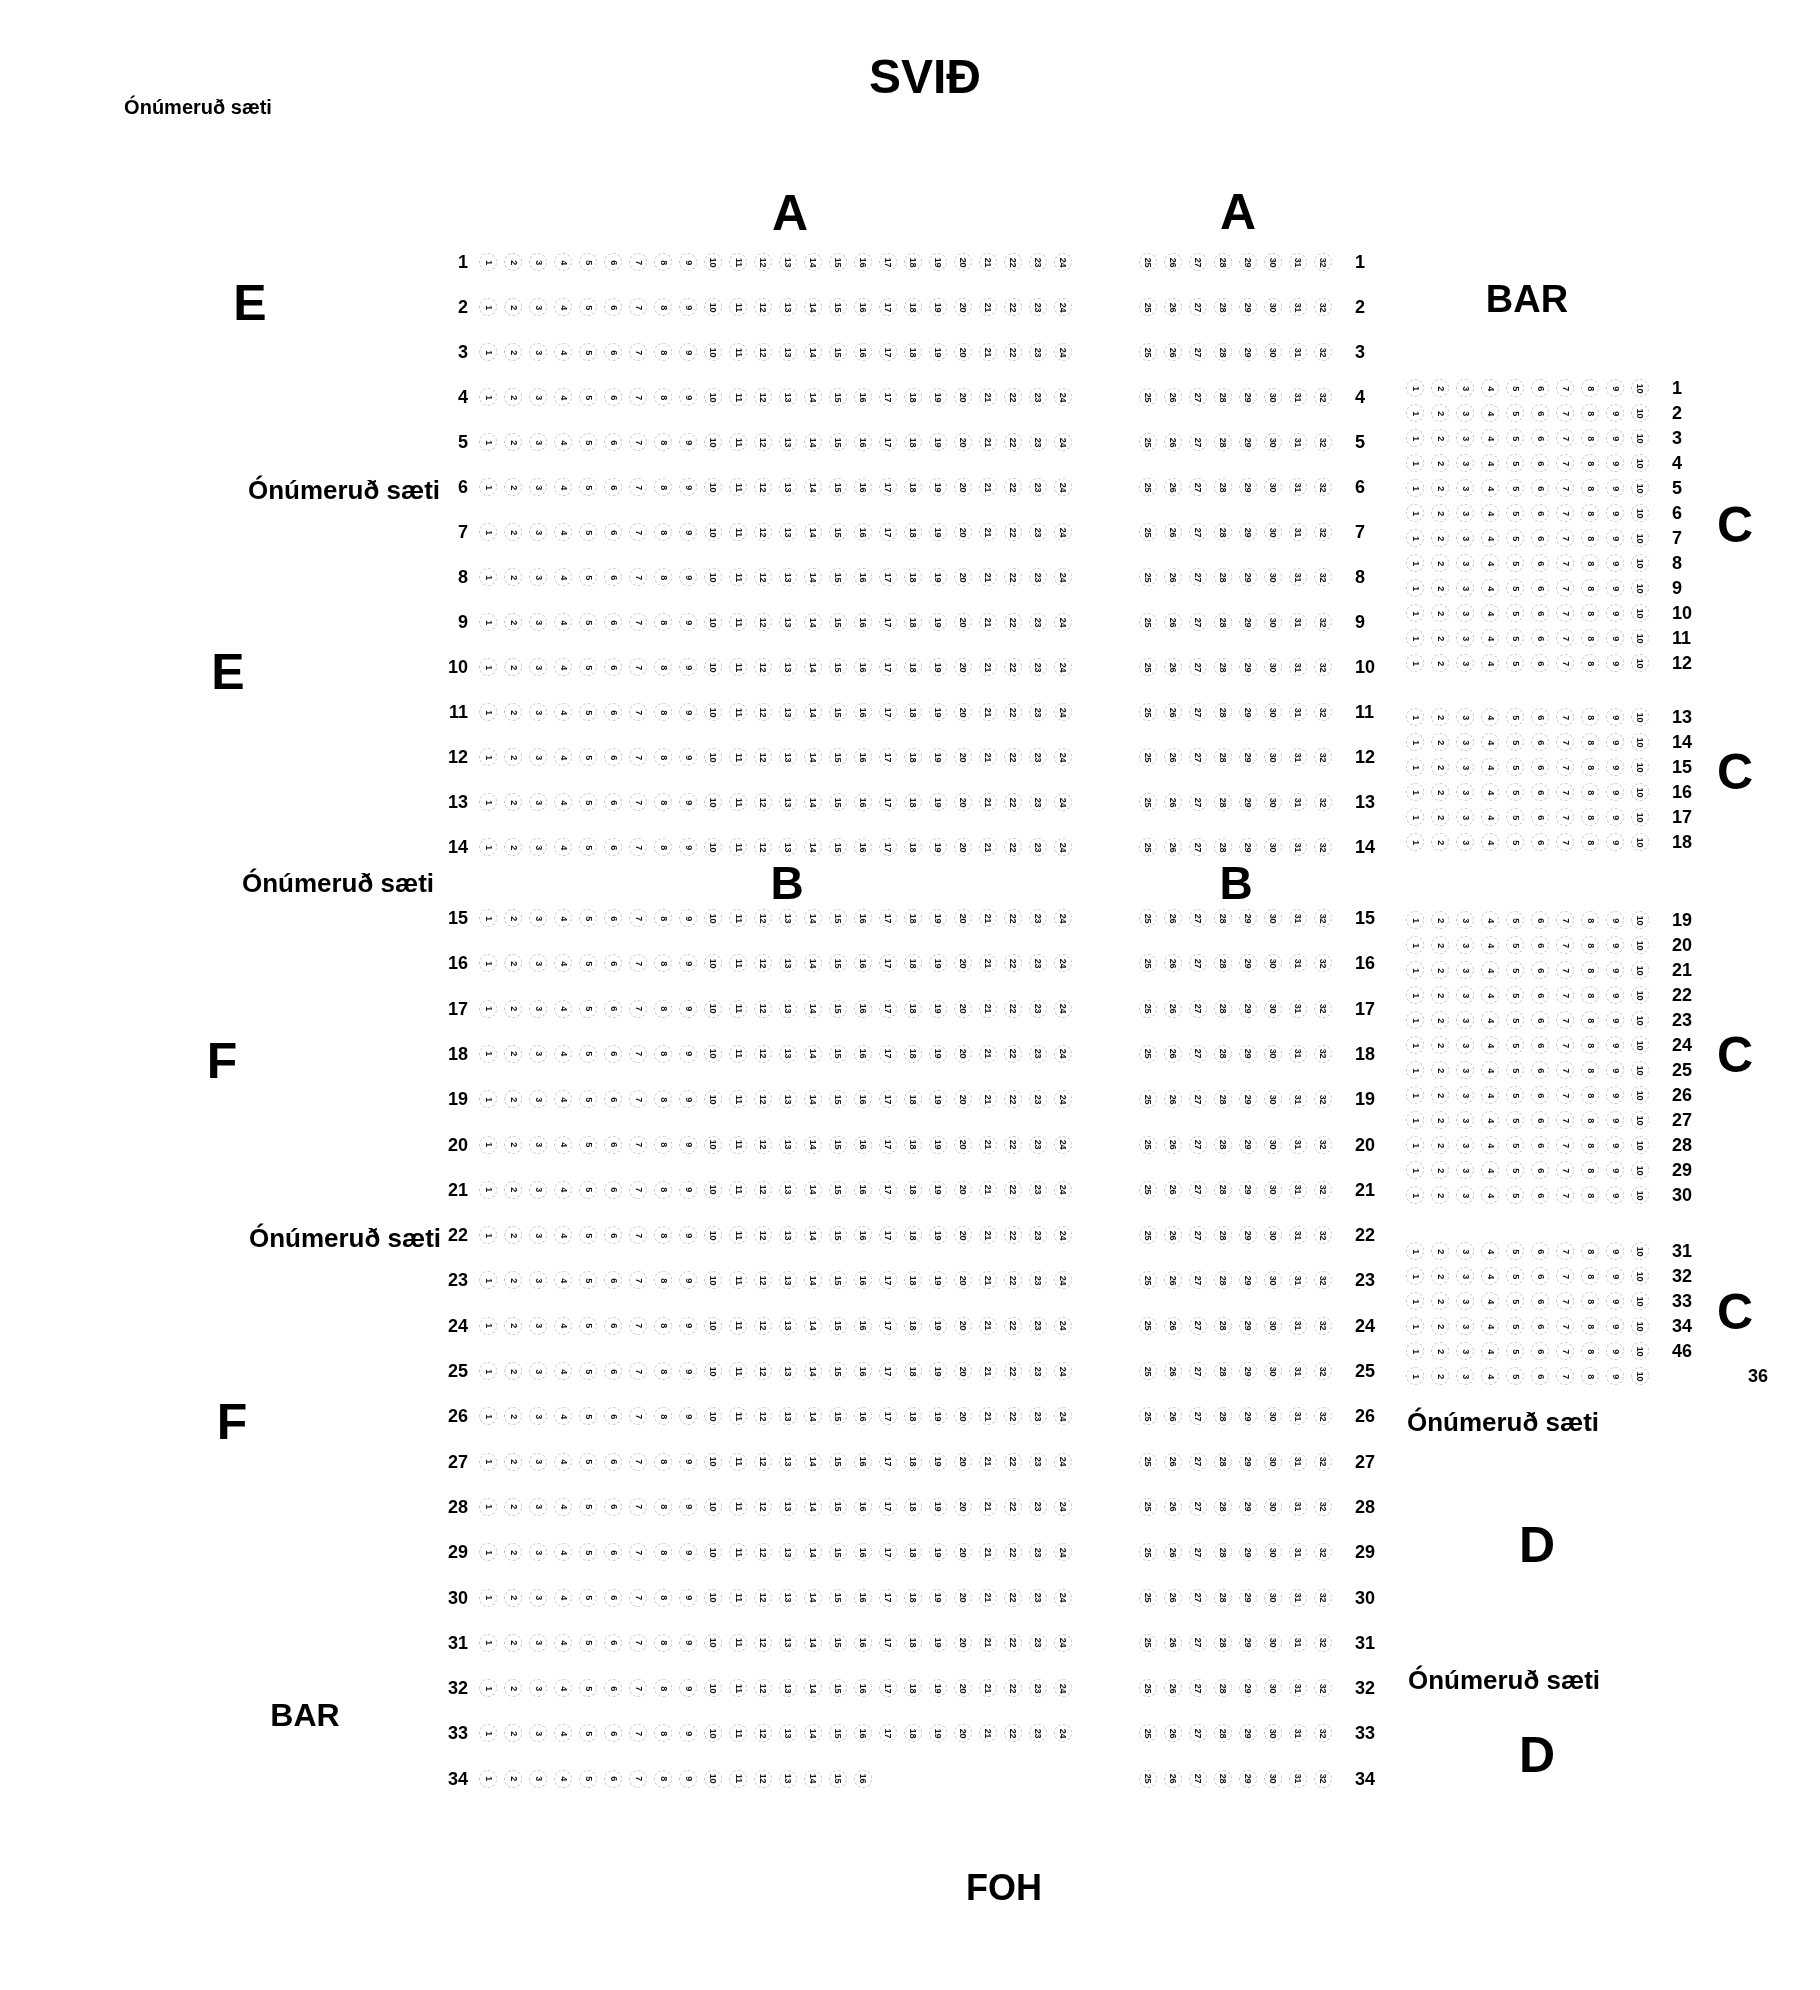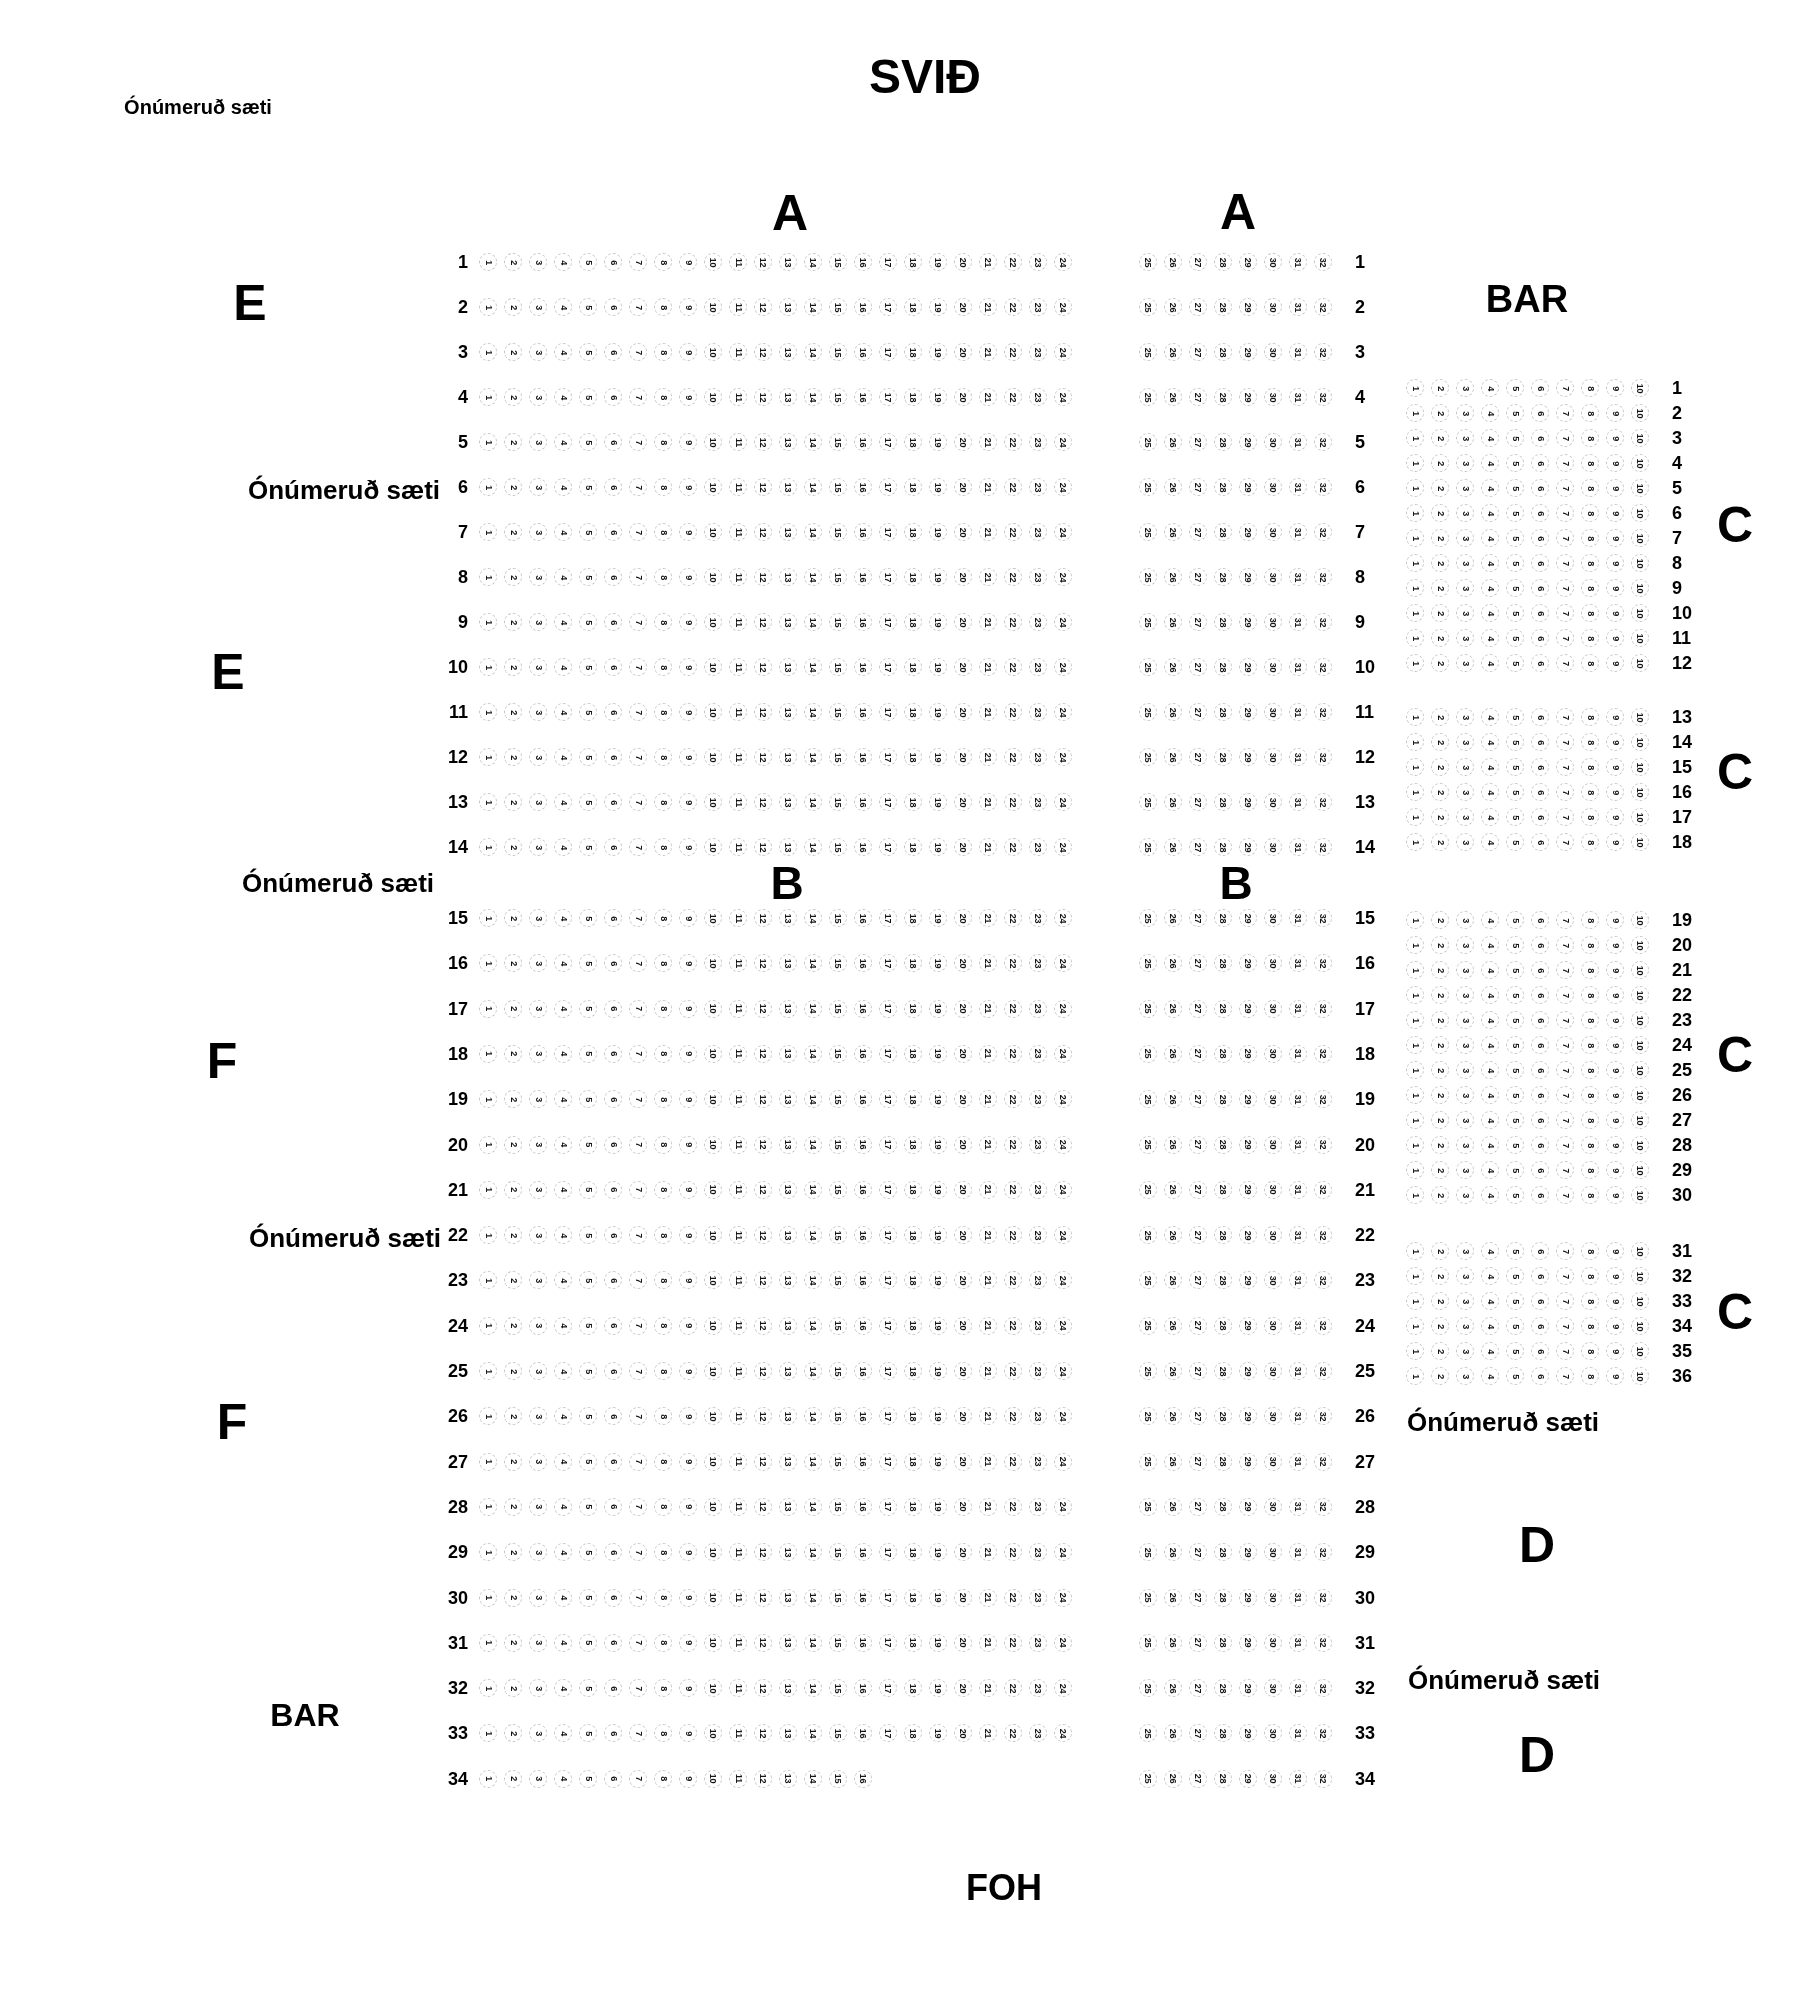--- a/index.html
+++ b/index.html
@@ -4671,21 +4671,21 @@
       <div class="seat">
         <span class="sn">8</span>
       </div>
       <div class="seat">
         <span class="sn">9</span>
       </div>
       <div class="seat">
         <span class="sn">10</span>
       </div>
     </div>
-    <div class="rowlab" style="left: 1672px; top: 1340px; width: 60px; text-align: left;">35</div>
+    <div class="rowlab" style="left: 1672px; top: 1340px; width: 60px; text-align: left;">46</div>
     <div class="row" style="left: 1406px; top: 1367px;">
       <div class="seat">
         <span class="sn">1</span>
       </div>
       <div class="seat">
         <span class="sn">2</span>
       </div>
       <div class="seat">
         <span class="sn">3</span>
       </div>
@@ -4704,14 +4704,14 @@
       <div class="seat">
         <span class="sn">8</span>
       </div>
       <div class="seat">
         <span class="sn">9</span>
       </div>
       <div class="seat">
         <span class="sn">10</span>
       </div>
     </div>
-    <div class="rowlab" style="left: 1672px; top: 1365px; width: 60px; text-align: left;">36</div>
+    <div class="rowlab" style="left: 1748px; top: 1365px; width: 60px; text-align: left;">36</div>
   </div>
 
 </body></html>

